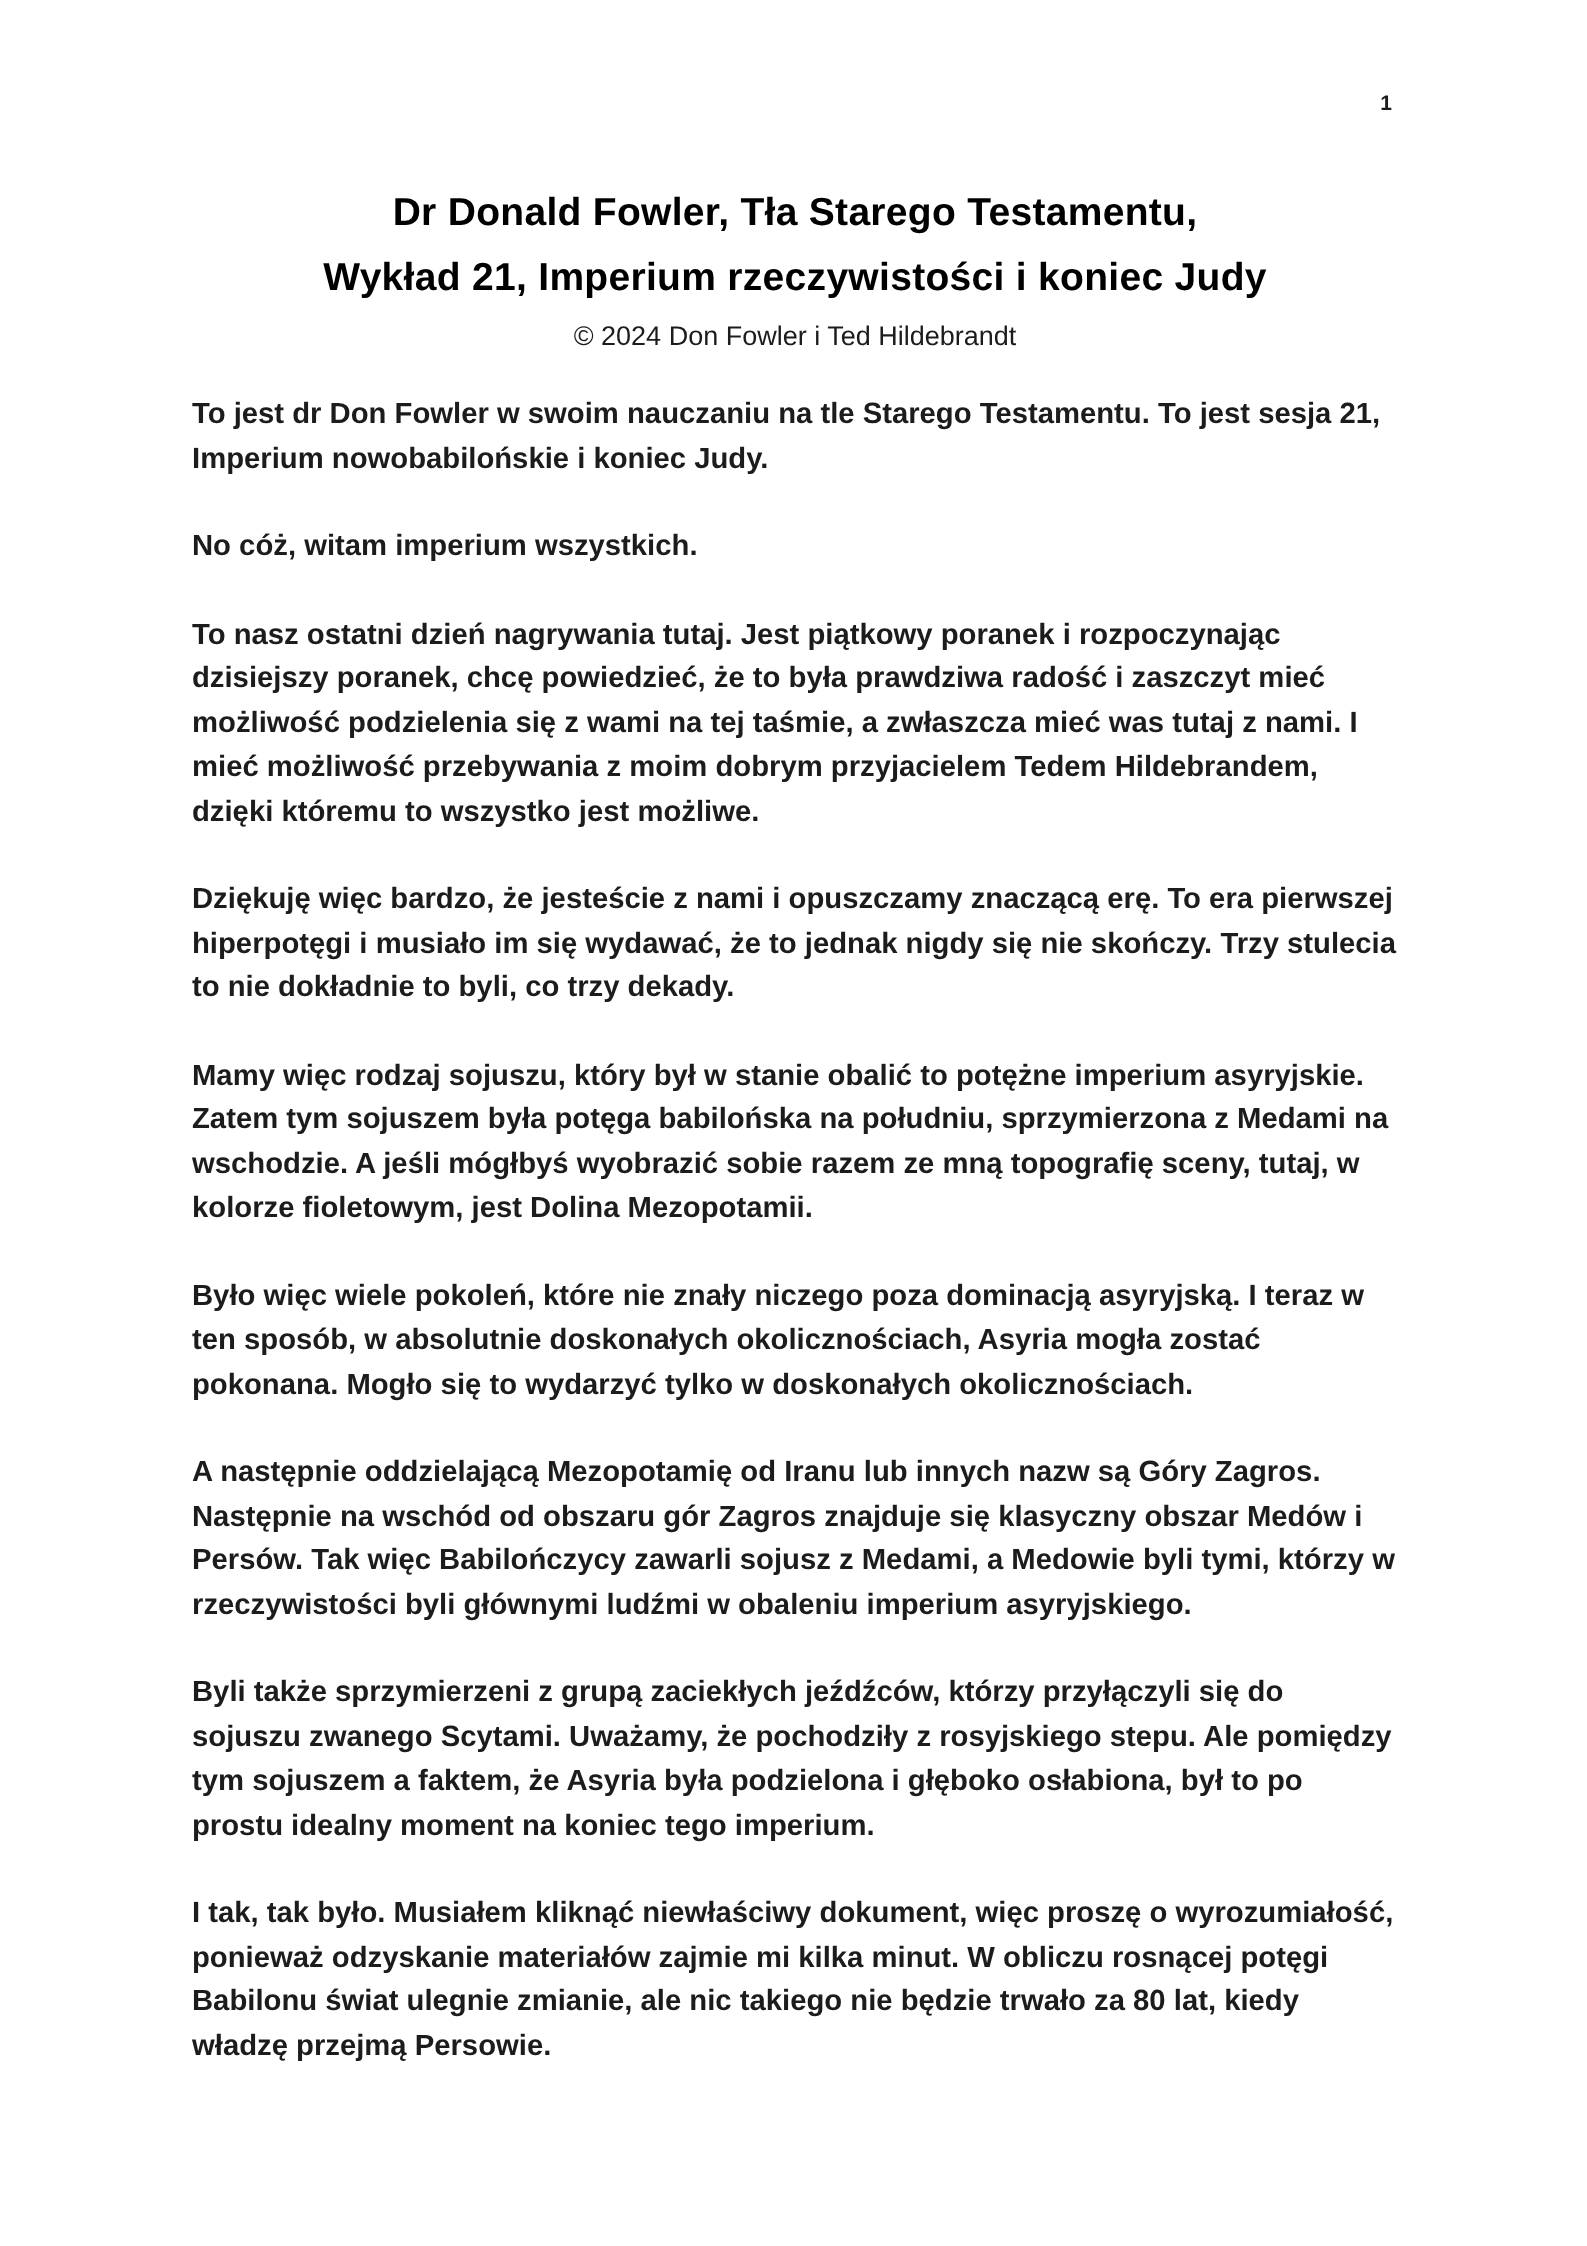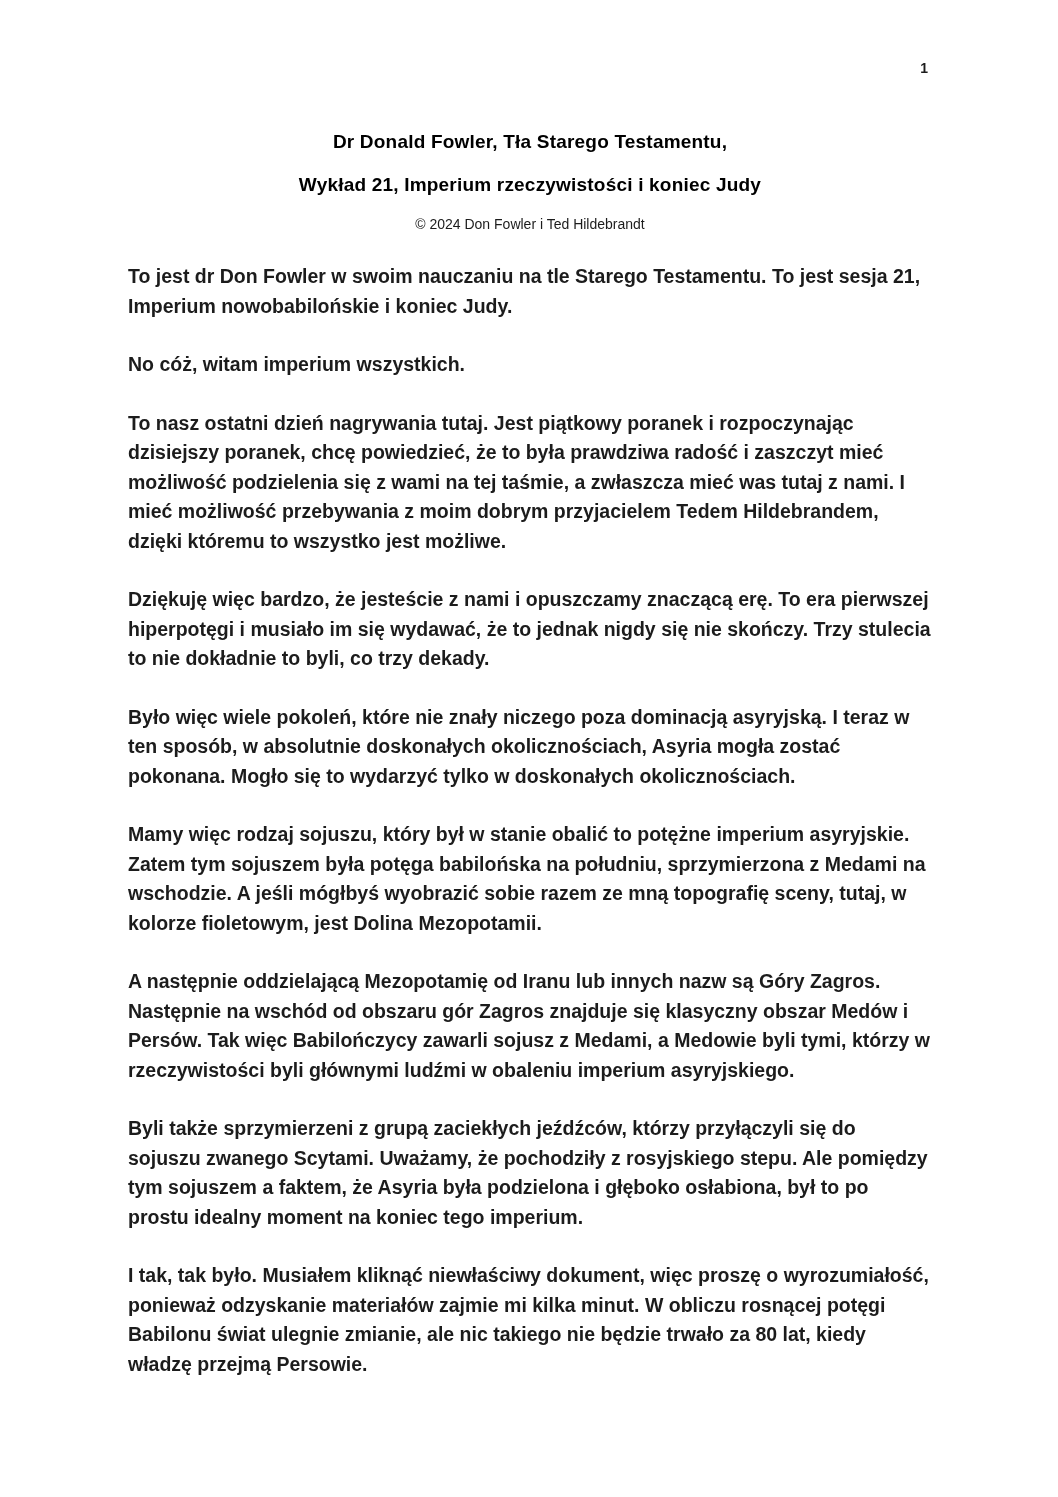--- a/index.html
+++ b/index.html
@@ -29,32 +29,32 @@
     font-size: 14px;
     font-weight: bold;
     color: #1c1c1c;
   }
   .doc-header {
     margin-top: 62px;
     text-align: center;
   }
   .doc-title {
     margin: 0;
-    font-size: 19px;
+    font-size: 26px;
     font-weight: bold;
     line-height: 43px;
     color: #000000;
     letter-spacing: 0.2px;
   }
   .doc-title .title-line {
     display: block;
   }
   .doc-byline {
     margin-top: 4px;
-    font-size: 14px;
+    font-size: 18px;
     line-height: 28px;
     color: #1c1c1c;
   }
   .doc-body {
     margin-top: 24px;
     font-weight: bold;
   }
   .doc-body p {
     margin: 0 0 29px 0;
     font-size: 19.5px;
@@ -76,20 +76,20 @@
       <span class="title-line">Wykład 21, Imperium rzeczywistości i koniec Judy</span>
     </h1>
     <div class="doc-byline">© 2024 Don Fowler i Ted Hildebrandt</div>
   </header>
 
   <main class="doc-body">
     <p>To jest dr Don Fowler w swoim nauczaniu na tle Starego Testamentu. To jest sesja 21, Imperium nowobabilońskie i koniec Judy.</p>
     <p>No cóż, witam imperium wszystkich.</p>
     <p>To nasz ostatni dzień nagrywania tutaj. Jest piątkowy poranek i rozpoczynając dzisiejszy poranek, chcę powiedzieć, że to była prawdziwa radość i zaszczyt mieć możliwość podzielenia się z wami na tej taśmie, a zwłaszcza mieć was tutaj z nami. I mieć możliwość przebywania z moim dobrym przyjacielem Tedem Hildebrandem, dzięki któremu to wszystko jest możliwe.</p>
     <p>Dziękuję więc bardzo, że jesteście z nami i opuszczamy znaczącą erę. To era pierwszej hiperpotęgi i musiało im się wydawać, że to jednak nigdy się nie skończy. Trzy stulecia to nie dokładnie to byli, co trzy dekady.</p>
+    <p>Mamy więc rodzaj sojuszu, który był w stanie obalić to potężne imperium asyryjskie. Zatem tym sojuszem była potęga babilońska na południu, sprzymierzona z Medami na wschodzie. A jeśli mógłbyś wyobrazić sobie razem ze mną topografię sceny, tutaj, w kolorze fioletowym, jest Dolina Mezopotamii.</p>
     <p>Było więc wiele pokoleń, które nie znały niczego poza dominacją asyryjską. I teraz w ten sposób, w absolutnie doskonałych okolicznościach, Asyria mogła zostać pokonana. Mogło się to wydarzyć tylko w doskonałych okolicznościach.</p>
-    <p>Mamy więc rodzaj sojuszu, który był w stanie obalić to potężne imperium asyryjskie. Zatem tym sojuszem była potęga babilońska na południu, sprzymierzona z Medami na wschodzie. A jeśli mógłbyś wyobrazić sobie razem ze mną topografię sceny, tutaj, w kolorze fioletowym, jest Dolina Mezopotamii.</p>
     <p>A następnie oddzielającą Mezopotamię od Iranu lub innych nazw są Góry Zagros. Następnie na wschód od obszaru gór Zagros znajduje się klasyczny obszar Medów i Persów. Tak więc Babilończycy zawarli sojusz z Medami, a Medowie byli tymi, którzy w rzeczywistości byli głównymi ludźmi w obaleniu imperium asyryjskiego.</p>
     <p>Byli także sprzymierzeni z grupą zaciekłych jeźdźców, którzy przyłączyli się do sojuszu zwanego Scytami. Uważamy, że pochodziły z rosyjskiego stepu. Ale pomiędzy tym sojuszem a faktem, że Asyria była podzielona i głęboko osłabiona, był to po prostu idealny moment na koniec tego imperium.</p>
     <p>I tak, tak było. Musiałem kliknąć niewłaściwy dokument, więc proszę o wyrozumiałość, ponieważ odzyskanie materiałów zajmie mi kilka minut. W obliczu rosnącej potęgi Babilonu świat ulegnie zmianie, ale nic takiego nie będzie trwało za 80 lat, kiedy władzę przejmą Persowie.</p>
   </main>
 
 </div>
 
 </body></html>

